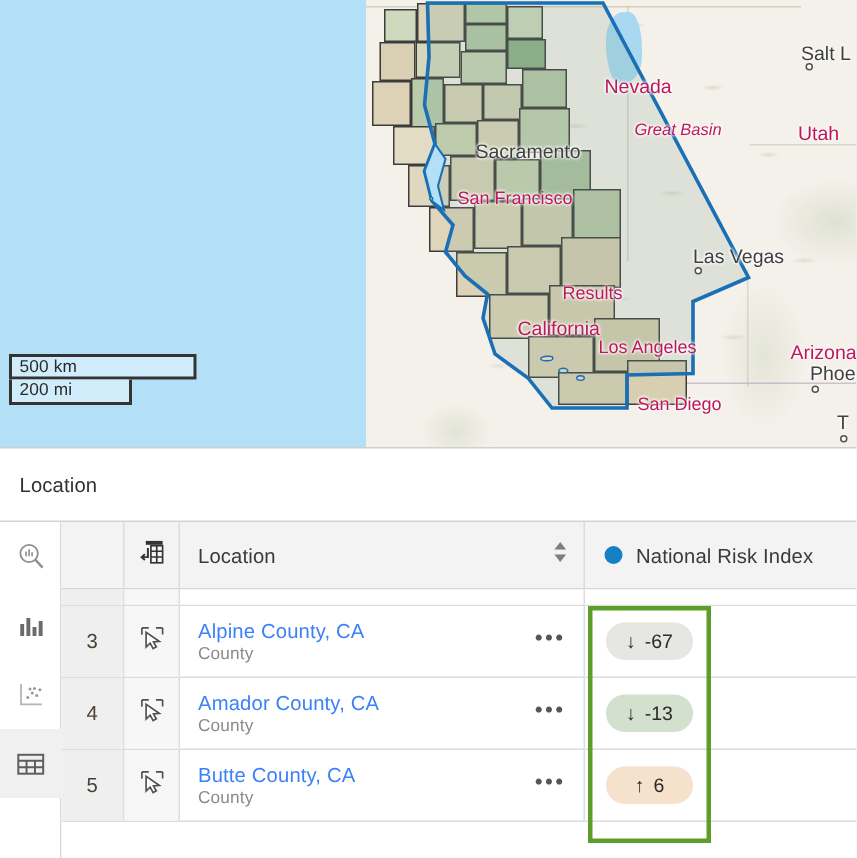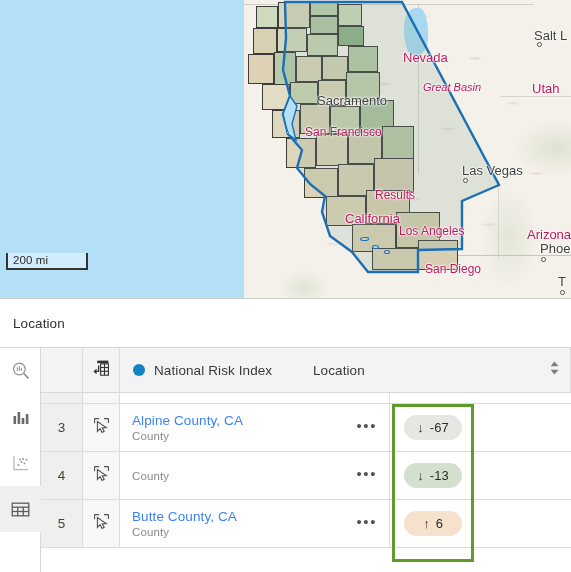--- a/index.html
+++ b/index.html
@@ -253,20 +253,23 @@
         <div class="city-label" style="left: 462px; top: 163px; font-size: 13px;">Las Vegas</div>
         <div class="city-dot" style="left: 463px; top: 178px;"></div>
         <div class="city-label" style="left: 317px; top: 93px; font-size: 13px;">Sacramento</div>
         <div class="city-label" style="left: 540px; top: 241px; font-size: 13px;">Phoen</div>
         <div class="city-dot" style="left: 541px; top: 257px;"></div>
         <div class="city-label" style="left: 558px; top: 274px; font-size: 13px;">T</div>
         <div class="city-dot" style="left: 560px; top: 290px;"></div>
       </div>
 
     <div class="scalebar">
+      <div class="sb-row km">
+        <span class="sb-lab">500 km</span>
+      </div>
       <div class="sb-row mi">
         <span class="sb-lab">200 mi</span>
       </div>
     </div>
   </div>
 
   <div class="results-bar">
     <span class="results-title">Location</span>
   </div>
 
@@ -332,33 +335,33 @@
           <svg width="18" height="18" viewBox="0 0 18 18" fill="none" stroke="#333" stroke-width="1.1">
             <rect x="5.2" y="1.6" width="11.2" height="2.6" fill="#333" stroke="none"></rect>
             <rect x="8.6" y="4.8" width="7.8" height="11.4"></rect>
             <line x1="8.6" y1="8.5" x2="16.4" y2="8.5"></line>
             <line x1="8.6" y1="12.3" x2="16.4" y2="12.3"></line>
             <line x1="12.5" y1="4.8" x2="12.5" y2="16.2"></line>
             <path d="M6.6 6.4 V12.4 H3.2 M4.6 10.4 L2.4 12.5 L4.6 14.4" stroke="#333" stroke-width="1.3" fill="none"></path>
           </svg>
         </span>
       </div>
-      <div class="th th-nri">
-        <span class="dot-blue"></span>
-        <span class="th-txt">National Risk Index</span>
-      </div>
       <div class="th th-loc">
         <span class="th-txt">Location</span>
         <span>
           <svg width="11" height="16" viewBox="0 0 11 16">
             <path d="M5.5 1.4 L9.4 6.3 H1.6 Z" fill="#7d7d7d"></path>
             <path d="M5.5 14.6 L1.6 9.7 H9.4 Z" fill="#7d7d7d"></path>
           </svg>
         </span>
       </div>
+      <div class="th th-nri">
+        <span class="dot-blue"></span>
+        <span class="th-txt">National Risk Index</span>
+      </div>
     </div>
 
     <div class="ghost-row">
       <div class="gr-idx"></div>
       <div class="gr-icon"></div>
       <div class="gr-loc"></div>
       <div class="gr-nri"></div>
     </div>
 
     <div id="rows">
@@ -391,20 +394,21 @@
     <div class="c-icon">
       <span>
         <svg width="17" height="17" viewBox="0 0 17 17" fill="none" stroke="#4f4f4f" stroke-width="1.1">
           <path d="M1.6 1.6 H6.2 M1.6 1.6 V6.2 M11 1.6 H15.4 M15.4 1.6 V6" stroke-dasharray="0"></path>
           <path d="M4.4 4.6 L4.4 14.4 L7.1 11.7 L9.1 15.4 L11.2 14.2 L9.3 10.9 L13.2 10.6 Z" fill="#fff" stroke="#4f4f4f" stroke-width="1.1"></path>
         </svg>
       </span>
     </div>
     <div class="c-loc">
       <span class="loc-wrap">
+        <span class="loc-name">Amador County, CA</span>
         <span class="loc-sub">County</span>
       </span>
       <span class="dots">•••</span>
     </div>
     <div class="c-nri">
       <span class="pill" style="background:#d3e0cd;color:#2b2b2b">
         <span class="arw">↓</span>
         <span>-13</span>
       </span>
     </div>

